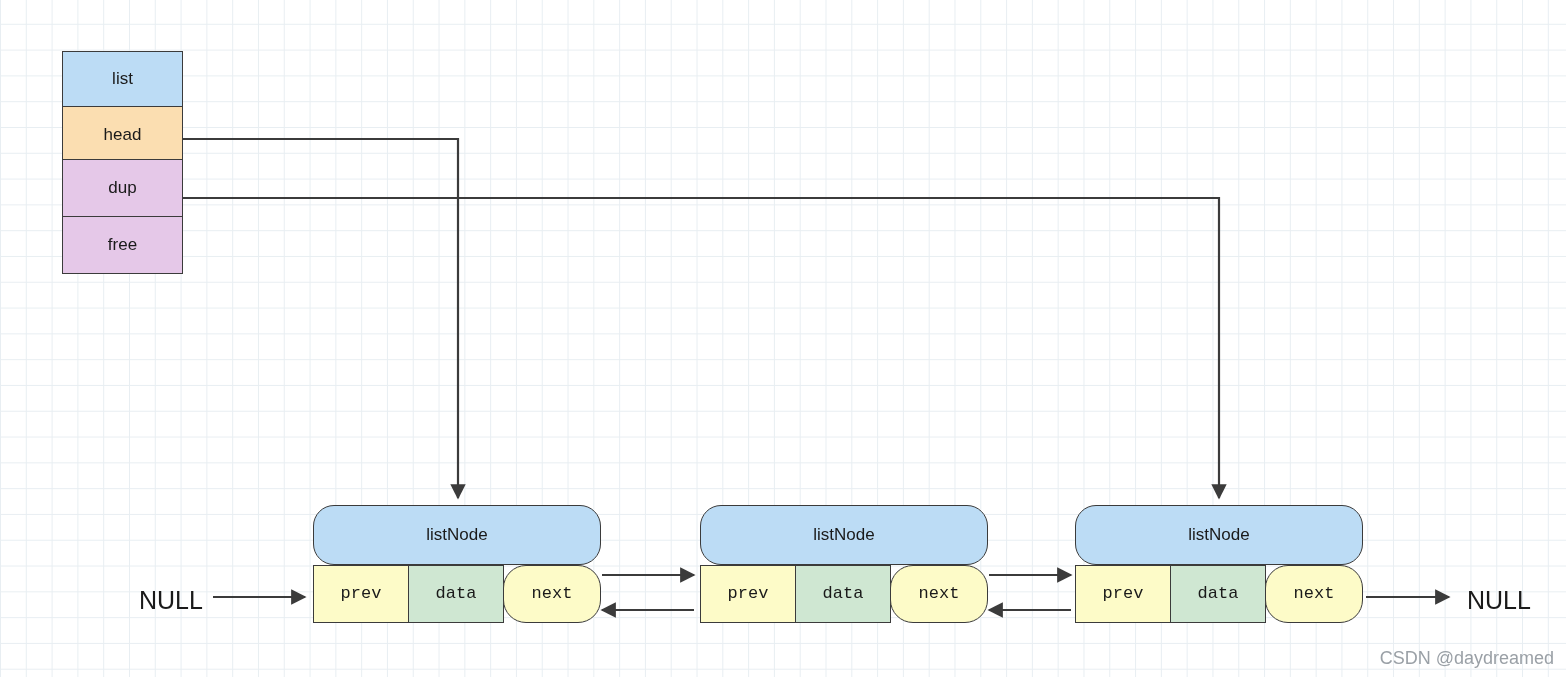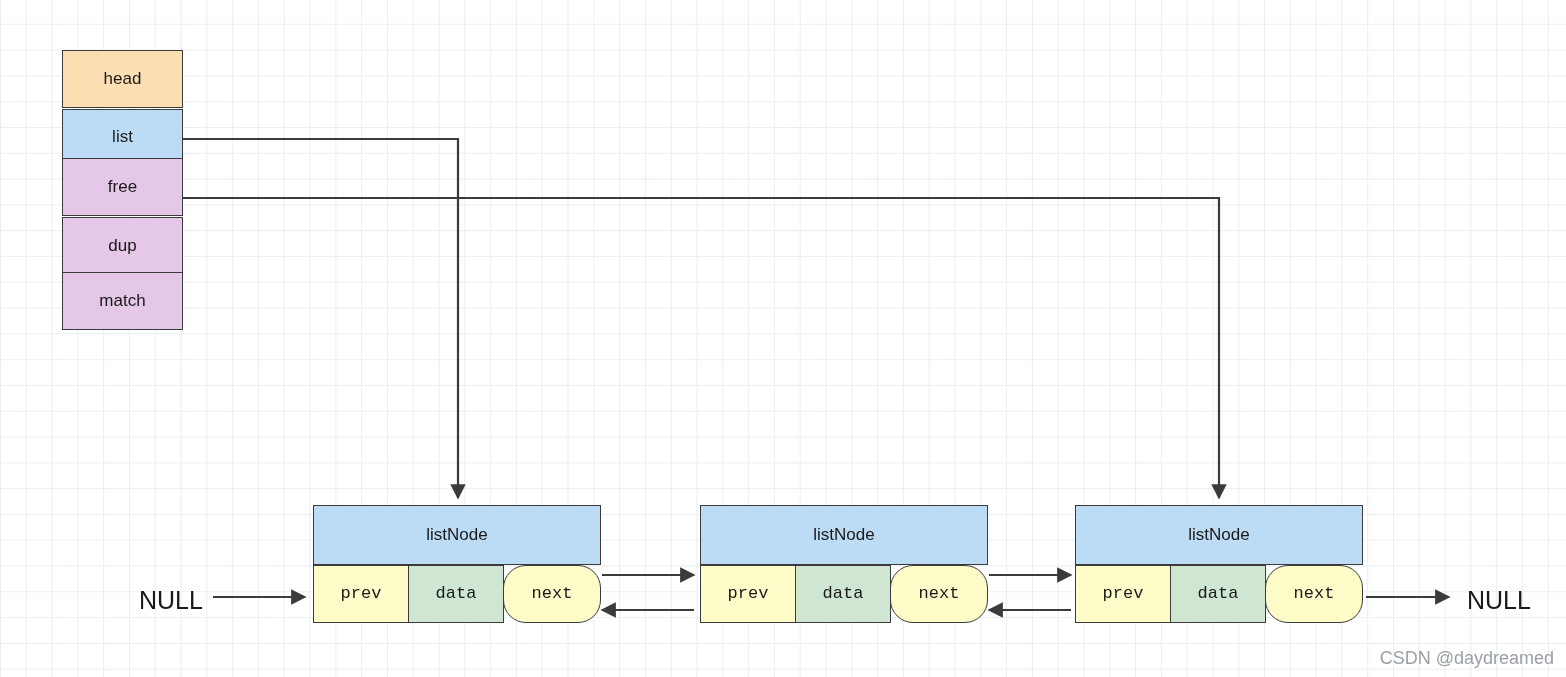--- a/index.html
+++ b/index.html
@@ -62,20 +62,21 @@
     top: 505px;
     width: 288px;
     height: 118px;
   }
   .node .header {
     position: absolute;
     left: 0;
     top: 0;
     width: 288px;
     height: 60px;
+    border-radius: 21px;
   }
   .node .field {
     position: absolute;
     top: 60px;
     height: 58px;
     width: 96px;
     font-family: Liberation Mono, monospace;
   }
   .node .f-prev { left: 0; }
   .node .f-data { left: 95px; }
@@ -117,25 +118,24 @@
     <path d="M 694 610 L 602 610" fill="none" stroke="#3b3b3b" stroke-width="2.2" marker-end="url(#arrow)"></path>
 
     <path d="M 989 575 L 1071 575" fill="none" stroke="#3b3b3b" stroke-width="2.2" marker-end="url(#arrow)"></path>
 
     <path d="M 1071 610 L 989 610" fill="none" stroke="#3b3b3b" stroke-width="2.2" marker-end="url(#arrow)"></path>
 
     <path d="M 1366 597 L 1449 597" fill="none" stroke="#3b3b3b" stroke-width="2.2" marker-end="url(#arrow)"></path>
   </svg>
 
   <div class="list-struct">
+    <div class="box cell-blue" style="left:0;top:0;width:121px;height:56px;position:relative;">list</div>
     <div class="box cell-orange" style="position:relative;top:-1.5px;width:121px;height:58px;">head</div>
-    <div class="box cell-blue" style="left:0;top:0;width:121px;height:56px;position:relative;">list</div>
+    <div class="box cell-purple" style="position:relative;top:-6px;width:121px;height:58px;">dup</div>
     <div class="box cell-purple" style="position:relative;top:-7.5px;width:121px;height:58px;">free</div>
-    <div class="box cell-purple" style="position:relative;top:-6px;width:121px;height:58px;">dup</div>
-    <div class="box cell-purple" style="position:relative;top:-9px;width:121px;height:58px;">match</div>
   </div>
 
   <div class="node" style="left:313px;">
     <div class="box header cell-blue">listNode</div>
     <div class="box field f-prev cell-yellow">prev</div>
     <div class="box field f-data cell-green">data</div>
     <div class="box field f-next cell-yellow">next</div>
   </div>
 
   <div class="node" style="left:700px;">

